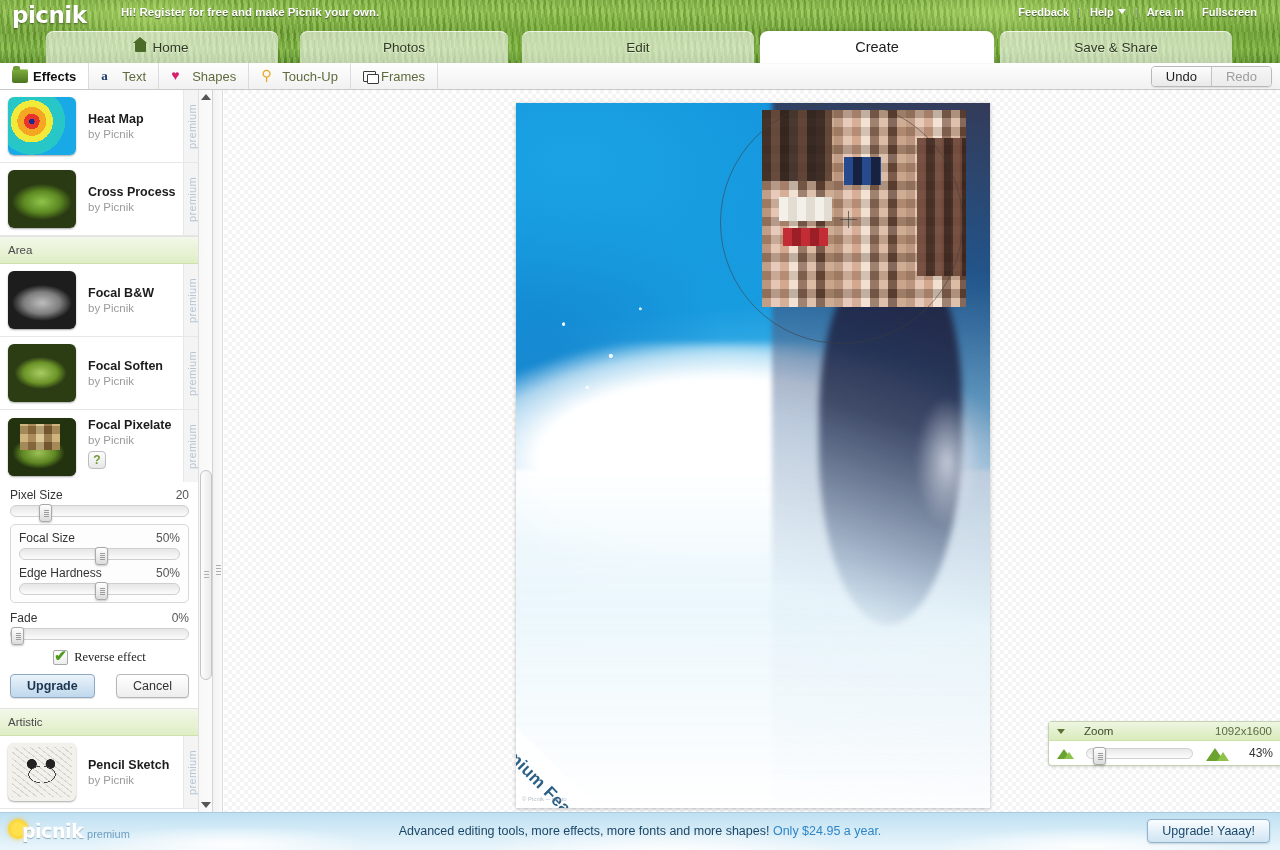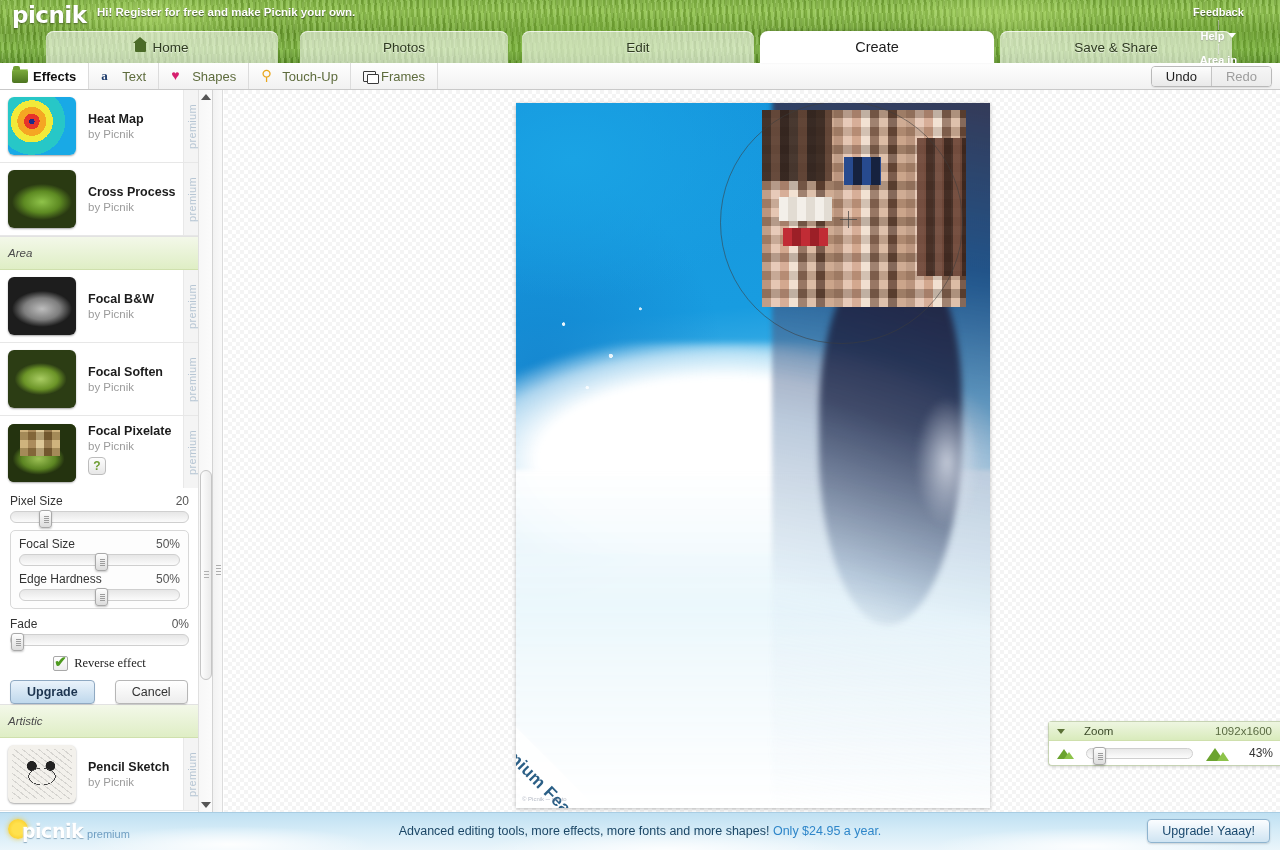--- a/index.html
+++ b/index.html
@@ -31,27 +31,27 @@
   #logo {
     position:absolute; left:12px; top:2px; z-index:4;
     font-family:"DejaVu Sans", sans-serif;
     font-size:23px; font-weight:bold; color:#fff; letter-spacing:-.5px;
     text-shadow:0 1px 2px rgba(0,0,0,.45);
   }
   #register-msg {
     position:absolute; left:97px; top:6px; z-index:4;
     color:#ffffff; font-size:11.5px; font-weight:bold;
     text-shadow:0 1px 1px rgba(0,0,0,.55);
+    padding-left:24px;
   }
   #top-links {
-    position:absolute; right:25px; top:6px; z-index:4;
+    position:absolute; right:14px; top:6px; z-index:4;
     display:flex; align-items:center; gap:0px;
     color:#fff; font-size:11px; font-weight:bold;
     text-shadow:0 1px 1px rgba(0,0,0,.55);
-    flex-direction:column;
   }
   #top-links .lnk { padding:0 9px; cursor:pointer; white-space:nowrap; }
   #top-links .sep { color:rgba(255,255,255,.55); font-weight:normal; }
   .caret-down{
     display:inline-block; width:0;height:0; margin-left:4px; vertical-align:2px;
     border-left:4px solid transparent;border-right:4px solid transparent;
     border-top:5px solid #fff;
   }
 
   
@@ -138,24 +138,24 @@
   .premium-tag{
     position:absolute; right:0; top:0; width:16px; height:100%;
     background:#f4f4f4; border-left:1px solid #e8e8e8;
     display:flex; align-items:center; justify-content:center;
   }
   .premium-tag span{
     writing-mode:vertical-rl; transform:rotate(180deg);
     font-size:11px; color:#b7c6d4; letter-spacing:.3px;
   }
   .sec-head{
-    height:34px; background:linear-gradient(180deg,#f3f8e9,#dfeec5);
+    height:28px; background:linear-gradient(180deg,#f3f8e9,#dfeec5);
     border-top:1px solid #e2e2e2; border-bottom:1px solid #cfe0ad;
     display:flex; align-items:center; padding-left:8px;
-    font-size:11.5px; color:#4a4a4a;font-style:italic;
+    font-size:11.5px; color:#4a4a4a;
   }
   .help-q{
     margin-top:4px; width:18px;height:18px; border:1px solid #bdbdbd; border-radius:4px;
     background:linear-gradient(180deg,#fdfdfd,#e7e7e7);
     color:#6f9d33; font-weight:bold; font-size:12px;
     display:flex;align-items:center;justify-content:center; cursor:pointer;
   }
 
   
   .th-heat{background:
@@ -216,21 +216,21 @@
     background:#fdfdfd;
   }
   #reverse-row{ display:flex; align-items:center; justify-content:center; gap:6px; margin:10px 0 9px 0;font-family:Liberation Serif, serif; }
   .checkbox{
     width:15px;height:15px;border:1px solid #a8a8a8;border-radius:2px;
     background:linear-gradient(180deg,#fff,#ededed); position:relative; cursor:pointer;
   }
   .checkbox:after{
     content:"✔"; position:absolute; left:0px; top:-4px; font-size:15px; color:#4e9a1f; font-weight:bold;
   }
-  #btn-row{ display:flex; justify-content:flex-start; gap:20px; }
+  #btn-row{ display:flex; justify-content:space-between; gap:9px; padding-bottom:10px; }
   .btn{
     padding:4px 16px; font-size:12.5px; border-radius:4px; cursor:pointer;
     border:1px solid #9aa7b3; box-shadow:0 1px 1px rgba(0,0,0,.12);
   }
   .btn.primary{ background:linear-gradient(180deg,#eaf3fb,#bfd8ec); color:#1d3550; font-weight:bold; border-color:#8fa9c2;}
   .btn.ghost{ background:linear-gradient(180deg,#ffffff,#ededed); color:#333; border-color:#b6b6b6;}
 
   
   #sb-scroll{
     position:absolute; right:0; top:0; width:14px; height:100%;

